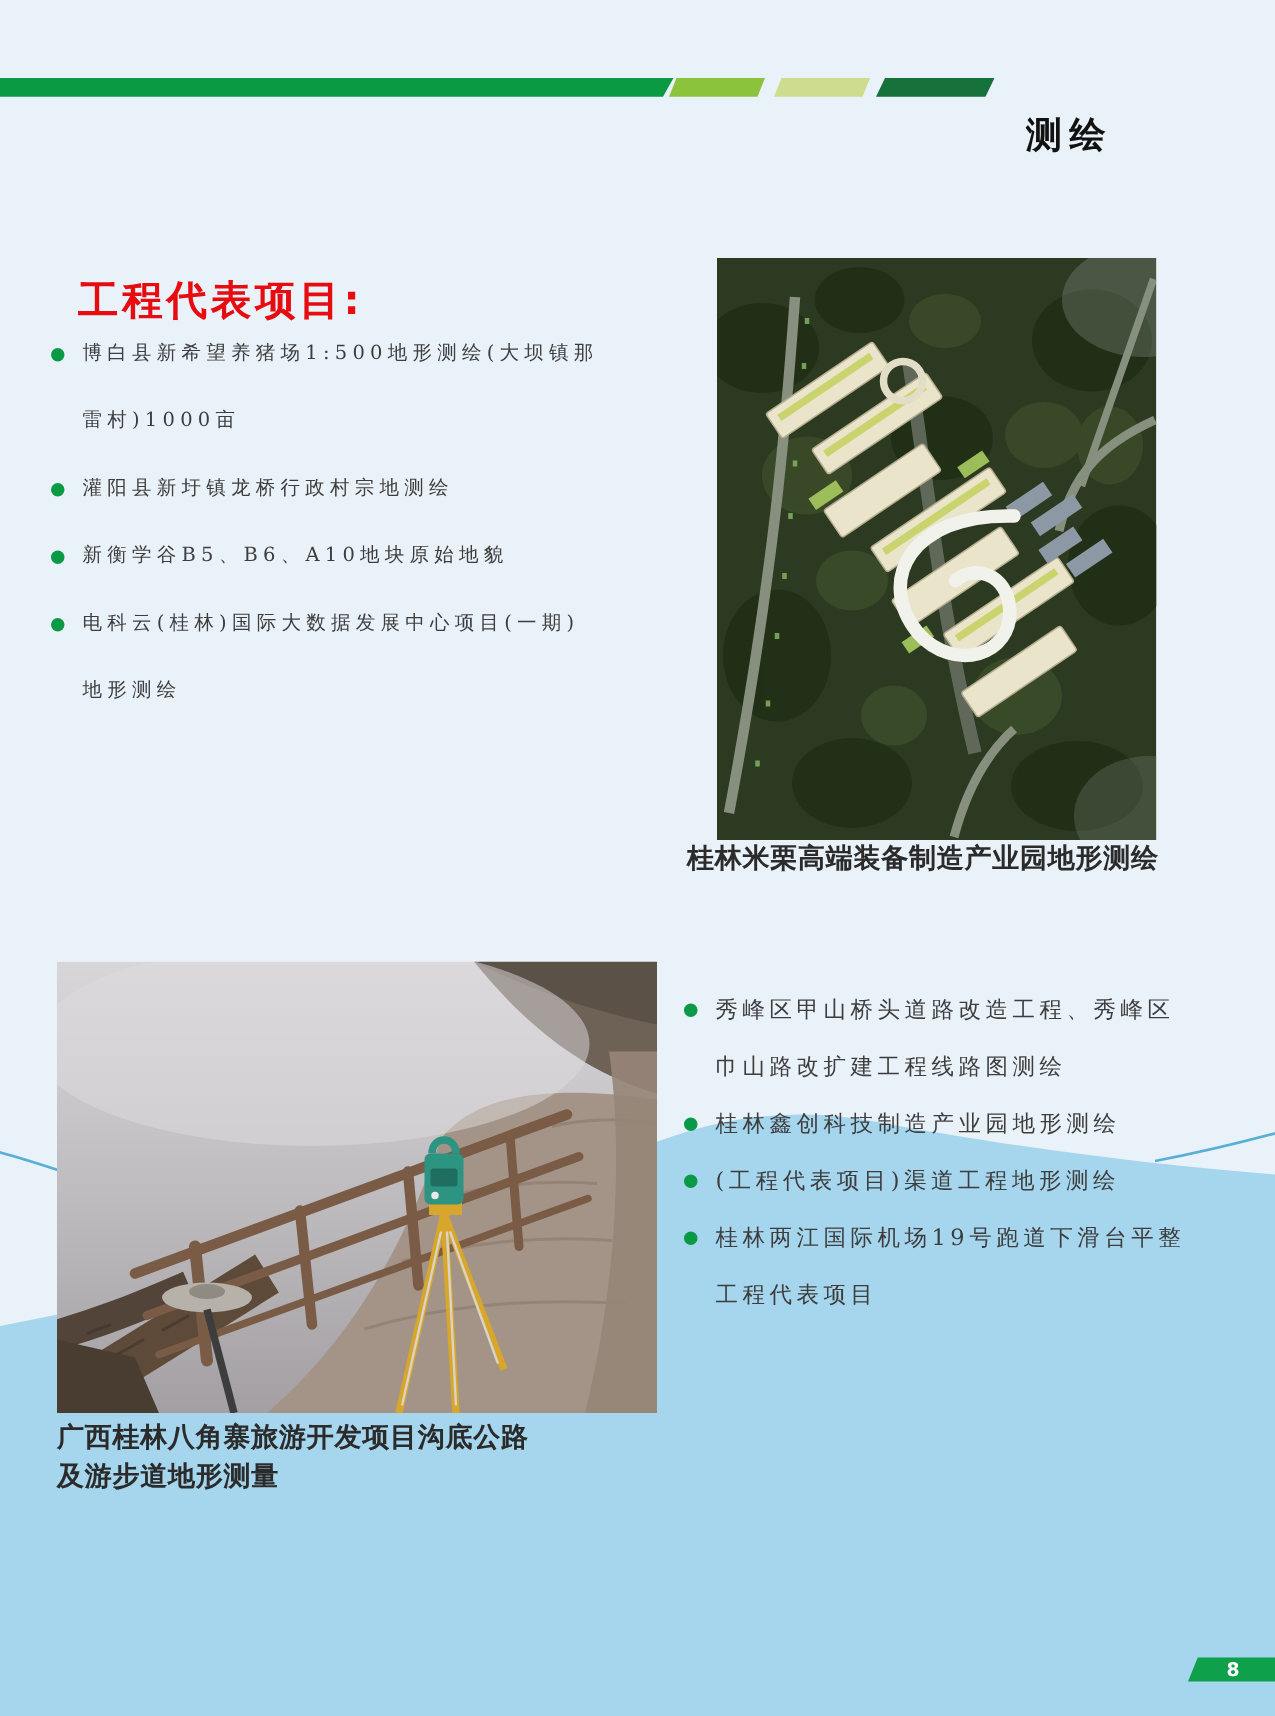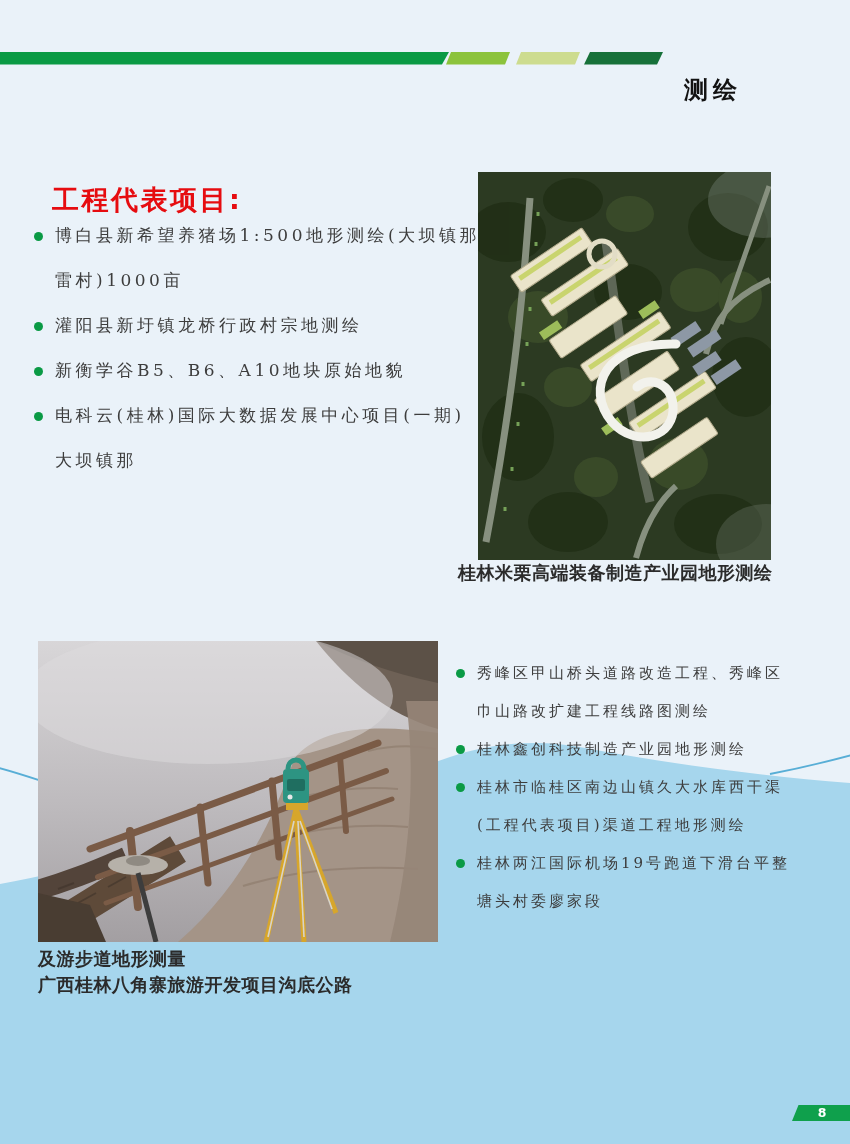--- a/index.html
+++ b/index.html
@@ -26,21 +26,21 @@
   .bullet-list li { position: relative; padding-left: 21px; }
   .bullet-list .dot {
     position: absolute; left: 0; width: 9px; height: 9px;
     border-radius: 50%; background: #0a9a45;
   }
   .bullet-list .line {
     white-space: nowrap; color: #3d3d3d;
     font-family: "DejaVu Serif", "Liberation Serif", serif;
   }
   .left-list { left: 34px; top: 213px; width: 420px; }
-  .left-list .line { line-height: 45px; font-size: 17px; letter-spacing: 3.5px; }
+  .left-list .line { line-height: 45px; font-size: 13px; letter-spacing: 3.5px; }
   .left-list .dot { top: 19px; }
   .right-list { left: 456px; top: 654px; width: 394px; }
   .right-list .line { line-height: 38px; font-size: 15px; letter-spacing: 3px; }
   .right-list .dot { top: 15px; }
   .figure { position: absolute; z-index: 1; overflow: hidden; }
   .fig-aerial { left: 478px; top: 172px; width: 293px; height: 388px; }
   .fig-survey { left: 38px; top: 641px; width: 400px; height: 301px; }
   .caption {
     position: absolute; z-index: 3; text-align: left; color: #2b2b2b;
     font-weight: bold; font-size: 18px; letter-spacing: 0.5px;
@@ -87,21 +87,21 @@
       <span class="dot"></span>
       <div class="line">灌阳县新圩镇龙桥行政村宗地测绘</div>
     </li>
     <li>
       <span class="dot"></span>
       <div class="line">新衡学谷B5、B6、A10地块原始地貌</div>
     </li>
     <li>
       <span class="dot"></span>
       <div class="line">电科云(桂林)国际大数据发展中心项目(一期)</div>
-      <div class="line">大坝镇那</div>
+      <div class="line">地形测绘</div>
     </li>
   </ul>
 
   <div class="figure fig-aerial">
     <svg width="293" height="388" viewBox="0 0 293 388" preserveAspectRatio="none">
       <rect width="293" height="388" fill="#2c3a22"></rect>
       <g fill="#212f16" opacity="0.9">
         <ellipse cx="30" cy="60" rx="38" ry="30"></ellipse>
           <ellipse cx="95" cy="28" rx="30" ry="22"></ellipse>
         <ellipse cx="250" cy="55" rx="40" ry="34"></ellipse>
@@ -226,41 +226,40 @@
           <path d="M262,180 L294,268"></path>
       </g>
       <rect x="248" y="160" width="22" height="9" fill="#d7a62b"></rect>
       <rect x="245" y="128" width="26" height="34" rx="4" fill="#2d9482"></rect>
       <rect x="249" y="138" width="18" height="12" rx="2" fill="#1f6e60"></rect>
       <path d="M250,128 C250,116 266,116 266,128" stroke="#2d9482" stroke-width="5" fill="none"></path>
       <circle cx="252" cy="156" r="2.5" fill="#e8e8e8"></circle>
     </svg>
   </div>
   <div class="caption caption-survey">
+    <div>广西桂林八角寨旅游开发项目沟底公路</div>
     <div>及游步道地形测量</div>
-    <div>广西桂林八角寨旅游开发项目沟底公路</div>
   </div>
 
   <ul class="bullet-list right-list">
     <li>
       <span class="dot"></span>
       <div class="line">秀峰区甲山桥头道路改造工程、秀峰区</div>
       <div class="line">巾山路改扩建工程线路图测绘</div>
     </li>
     <li>
       <span class="dot"></span>
       <div class="line">桂林鑫创科技制造产业园地形测绘</div>
     </li>
     <li>
       <span class="dot"></span>
-      <div class="line">桂林市临桂区南边山镇久大水库西干渠</div>
       <div class="line">(工程代表项目)渠道工程地形测绘</div>
     </li>
     <li>
       <span class="dot"></span>
       <div class="line">桂林两江国际机场19号跑道下滑台平整</div>
-      <div class="line">塘头村委廖家段</div>
+      <div class="line">工程代表项目</div>
     </li>
   </ul>
 
   <div class="page-badge-num">8</div>
 
 </div>
 
 </body></html>

